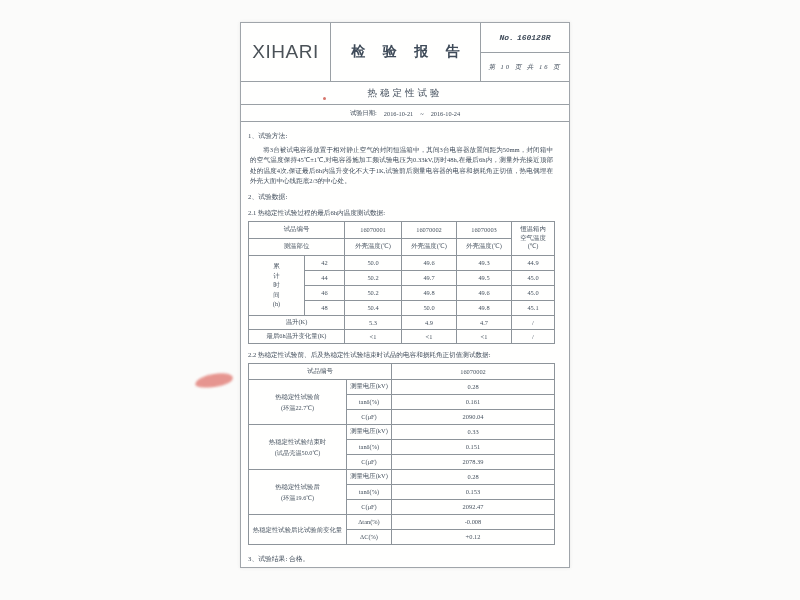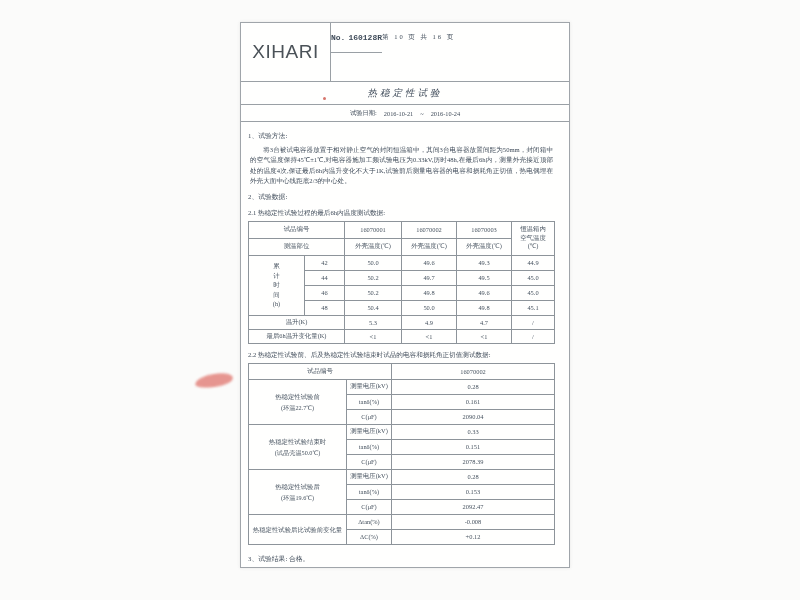--- a/index.html
+++ b/index.html
@@ -7,27 +7,27 @@
        font-family:"Liberation Serif", serif;color:#3f4b59;}
   .canvas{position:absolute;inset:0;}
   .page{position:absolute;left:240px;top:22px;width:330px;height:546px;background:#fffffe;
         border:1px solid #a0a5aa;box-shadow:0 0 3px rgba(120,120,120,.15);box-sizing:border-box;}
   
   .hdr{display:flex;height:58px;border-bottom:1px solid #9aa0a5;}
   .hdr-logo{width:89px;border-right:1px solid #9aa0a5;display:flex;align-items:center;justify-content:center;
             font-family:"Liberation Sans", sans-serif;font-weight:normal;font-size:19px;letter-spacing:.5px;color:#4b5258;}
   .hdr-title{width:150px;border-right:1px solid #9aa0a5;display:flex;align-items:center;justify-content:center;
              font-weight:bold;font-size:14px;letter-spacing:7px;padding-left:7px;box-sizing:border-box;}
-  .hdr-right{flex:1;display:flex;}
+  .hdr-right{flex:1;display:flex;flex-direction:column;font-style:italic;}
   .hdr-no{height:29px;border-bottom:1px solid #9aa0a5;display:flex;align-items:center;justify-content:center;
           font-family:"Liberation Mono", monospace;font-size:8px;font-weight:bold;gap:3px;}
   .hdr-page{height:28px;display:flex;align-items:center;justify-content:center;font-size:6.5px;letter-spacing:2px;}
   
   .subtitle{height:22px;border-bottom:1px solid #9aa0a5;display:flex;align-items:center;justify-content:center;
-            font-size:9.5px;letter-spacing:3px;font-style:italic;}
+            font-size:9.5px;letter-spacing:3px;}
   .dateline{height:16px;border-bottom:1px solid #9aa0a5;display:flex;align-items:center;justify-content:center;
             gap:7px;font-size:6.3px;}
   
   .content{padding:4px 14px 0 7px;}
   .h1{font-size:6.8px;margin-top:5px;}
   .para{font-size:6.6px;line-height:10.4px;text-align:justify;text-indent:2em;margin:4px 2px 0 2px;}
   .h2{font-size:6.6px;margin-top:7px;}
   table{border-collapse:collapse;table-layout:fixed;width:306px;margin-top:3px;}
   td{border:1px solid #8d949a;font-size:6.4px;text-align:center;vertical-align:middle;
      padding:0 1px;overflow:hidden;color:#46525f;}
@@ -47,20 +47,21 @@
   .red-dot{position:absolute;left:323px;top:97px;width:3px;height:3px;border-radius:50%;background:#c8453a;opacity:.75;}
 </style>
 </head>
 <body>
 
 <div class="canvas">
   <div class="page">
 
     <div class="hdr">
       <div class="hdr-logo">XIHARI</div>
+      <div class="hdr-title">检 验 报 告</div>
       <div class="hdr-right">
         <div class="hdr-no">
           <span>No.</span>
           <span>160128R</span>
         </div>
         <div class="hdr-page">第 10 页 共 16 页</div>
       </div>
     </div>
 
     <div class="subtitle">热稳定性试验</div>

